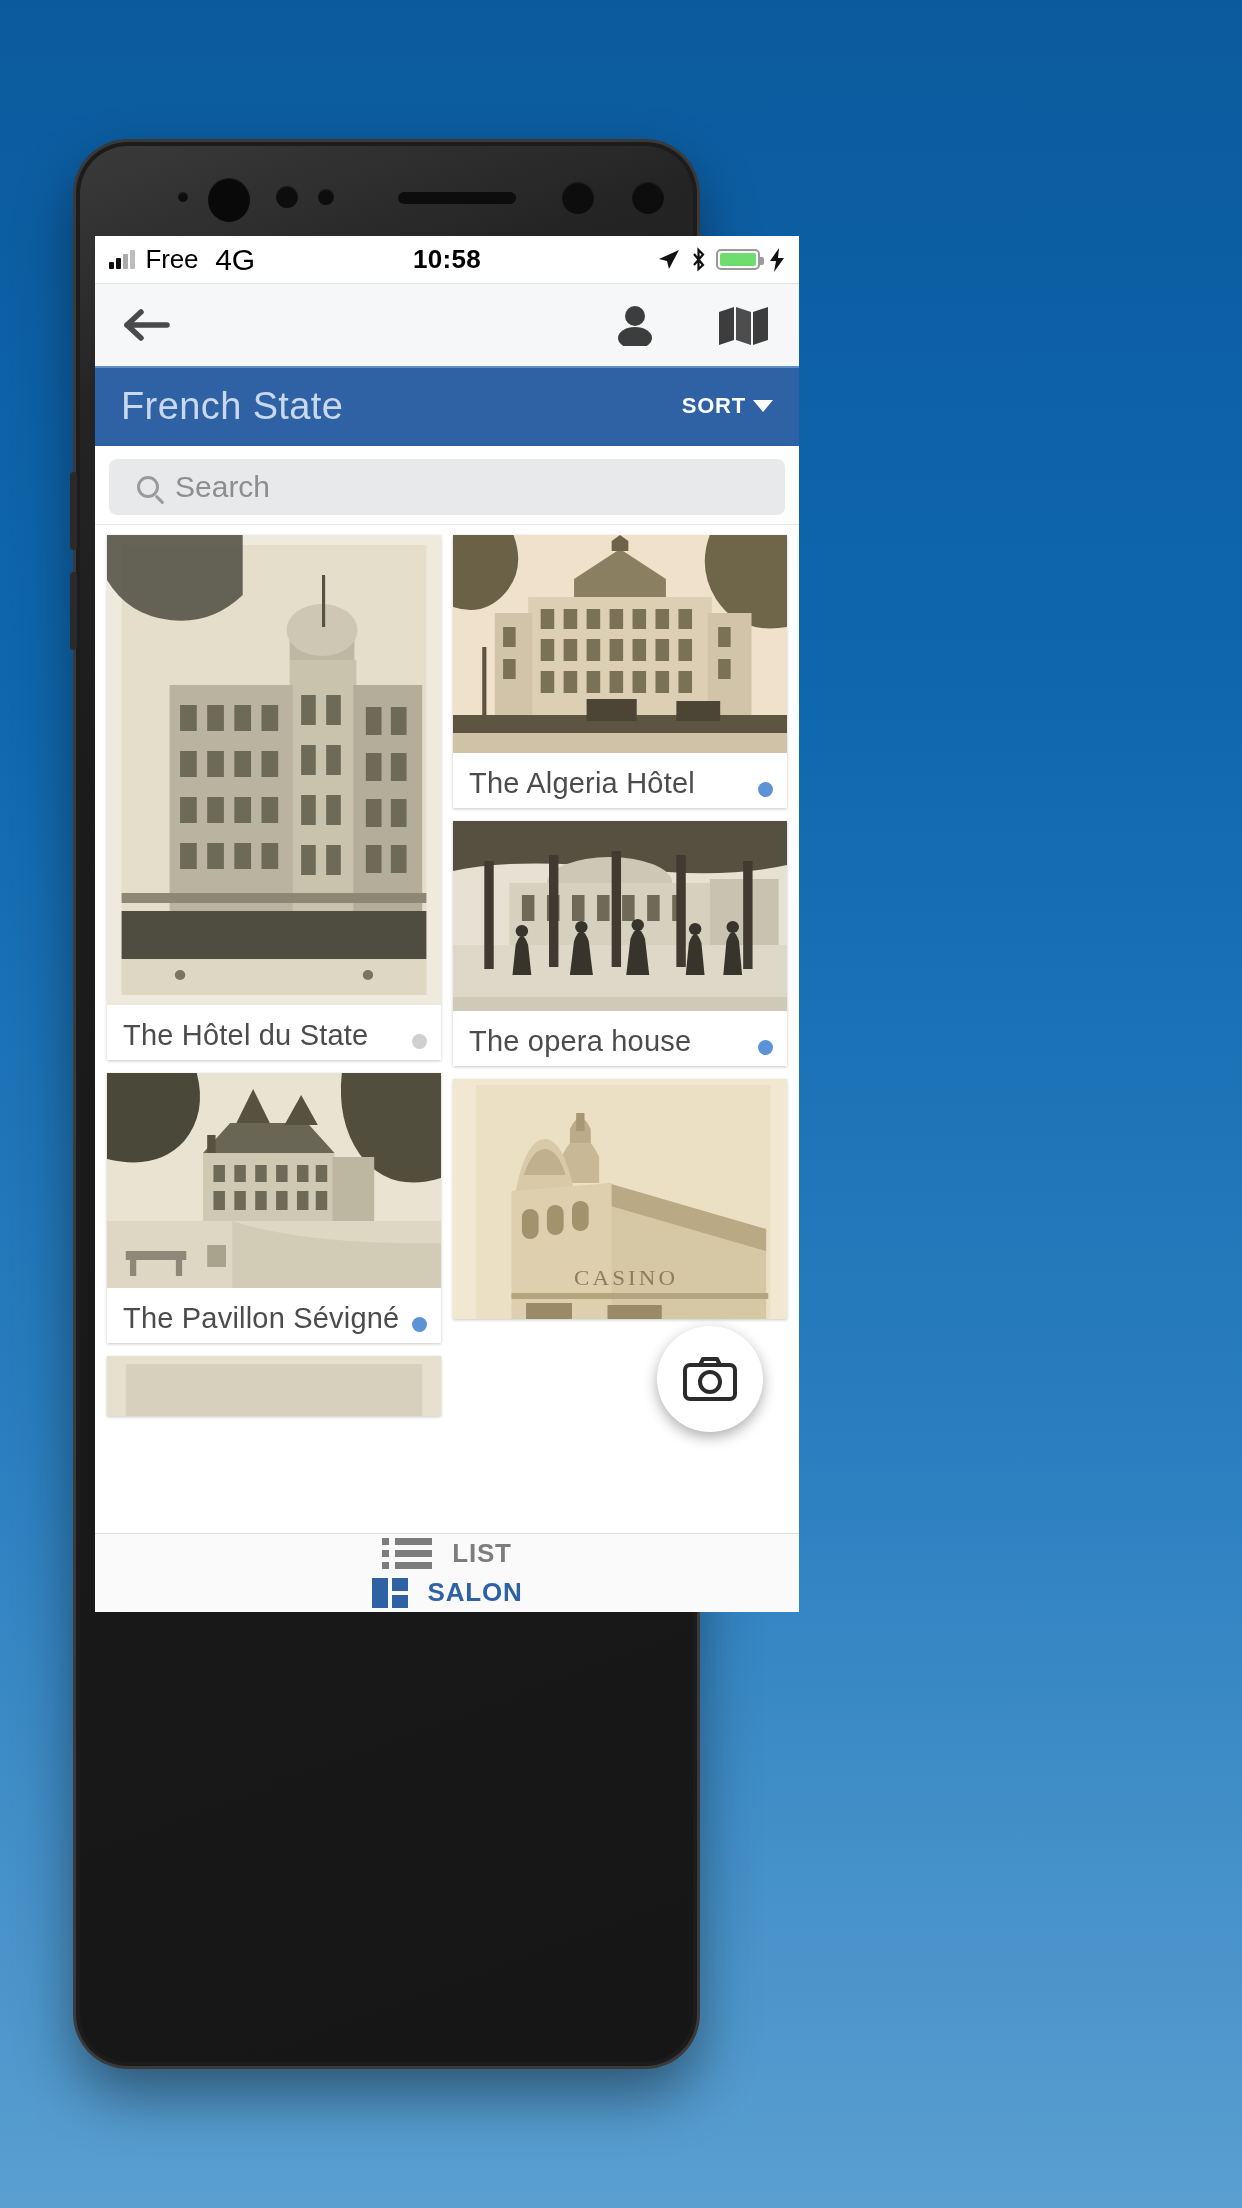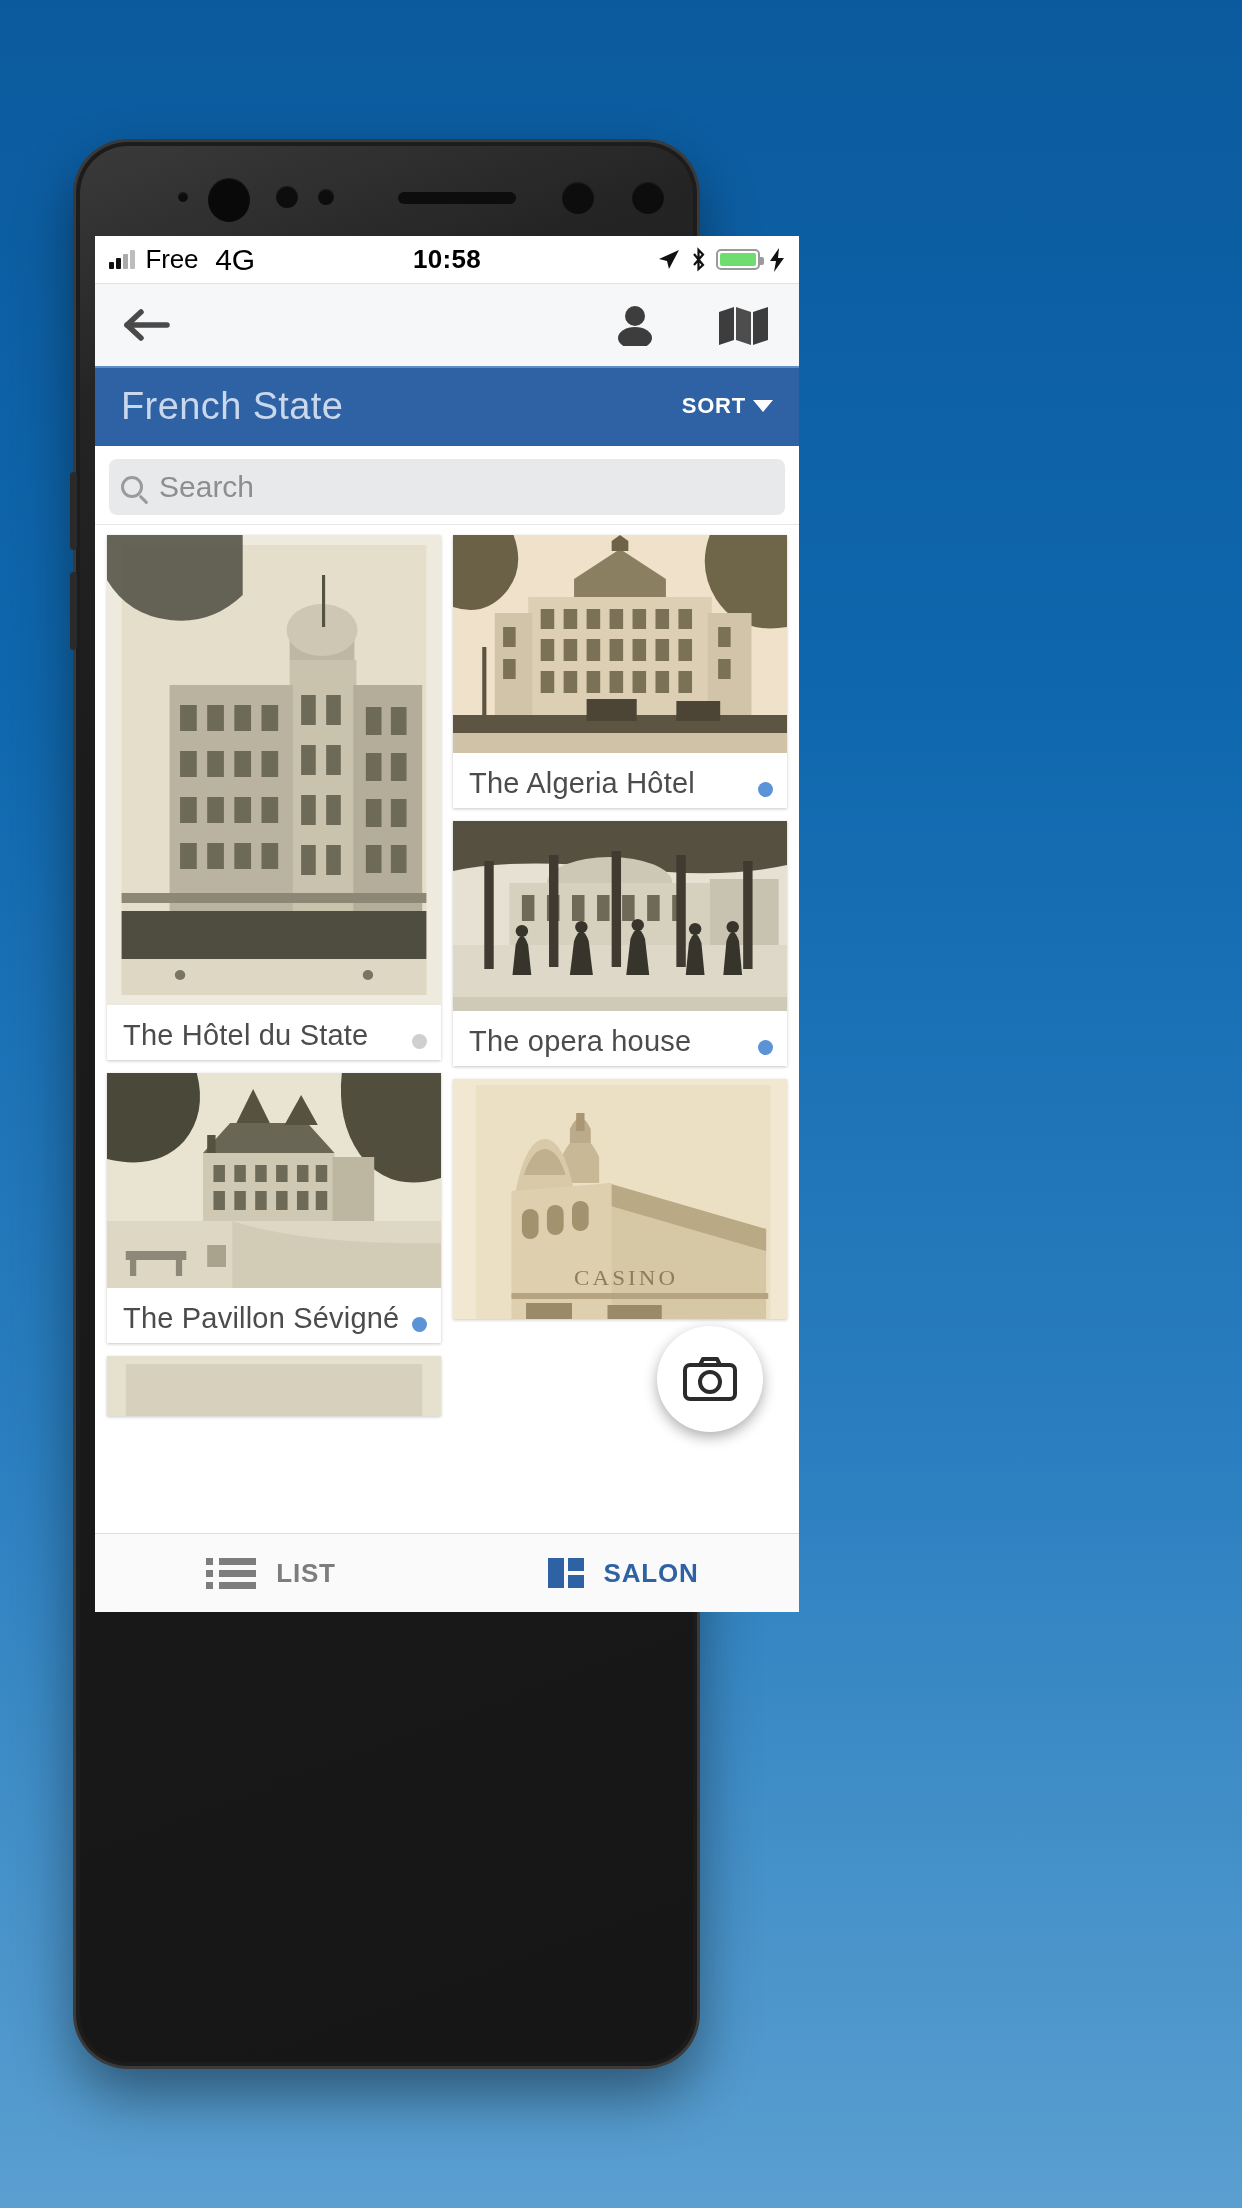--- a/index.html
+++ b/index.html
@@ -75,21 +75,21 @@
   }
   #header:before{content:"";position:absolute;left:0;right:0;top:0;height:2px;background:#5f8ec4;}
   .h-title{font-size:38px;color:#c9d8ec;font-weight:300;letter-spacing:.4px;}
   .h-sort{margin-left:auto;display:flex;align-items:center;gap:7px;color:#fff;font-size:22px;font-weight:bold;letter-spacing:.8px;cursor:pointer;}
   .chev{width:0;height:0;border-left:10px solid transparent;border-right:10px solid transparent;border-top:12px solid #fff;}
 
   
   #searchwrap{padding:13px 14px 9px;background:#fff;border-bottom:1px solid #e6e6e6;}
   #searchbar{
     height:56px;background:#e8e9ea;border-radius:8px;display:flex;align-items:center;
-    padding:0 12px; gap:16px;
+    padding:0 28px; gap:16px;
   }
   .mag{width:22px;height:22px;border:3px solid #9a9a9a;border-radius:50%;position:relative;flex:none;}
   .mag:after{content:"";position:absolute;right:-9px;bottom:-6px;width:11px;height:3px;background:#9a9a9a;transform:rotate(45deg);border-radius:2px;}
   .search-ph{font-size:30px;color:#8e8e8e;font-weight:300;}
 
   
   #grid{
     padding:10px 12px 0; display:flex; gap:12px; height:calc(100% - 48px - 82px - 80px - 79px - 62px);
     overflow:hidden;
   }
@@ -105,21 +105,21 @@
   
   #fab{
     position:absolute; right:36px; bottom:180px; width:106px;height:106px;border-radius:50%;
     background:#fff;box-shadow:0 5px 14px rgba(0,0,0,.32);
     display:flex;align-items:center;justify-content:center;z-index:20;cursor:pointer;
   }
 
   
   #bottomnav{
     position:absolute;left:0;right:0;bottom:0;height:79px;background:#fafafa;
-    border-top:1px solid #dedede;display:flex;z-index:15;
+    border-top:1px solid #dedede;display:flex;z-index:15;flex-direction:column;
   }
   .navitem{flex:1;display:flex;align-items:center;justify-content:center;gap:20px;cursor:pointer;}
   .navitem .lbl{font-size:26px;font-weight:bold;letter-spacing:.8px;}
   .navitem.list .lbl{color:#7d7d7d;}
   .navitem.salon .lbl{color:#2f62a4;}
   .listicon{display:flex;flex-direction:column;gap:5px;}
   .listicon .row{display:flex;gap:6px;align-items:center;}
   .listicon .row b{width:7px;height:7px;background:#7d7d7d;display:block;}
   .listicon .row s{width:37px;height:7px;background:#7d7d7d;display:block;}
   .gridicon{display:grid;grid-template-columns:16px 16px;grid-template-rows:13px 13px;gap:4px;}

